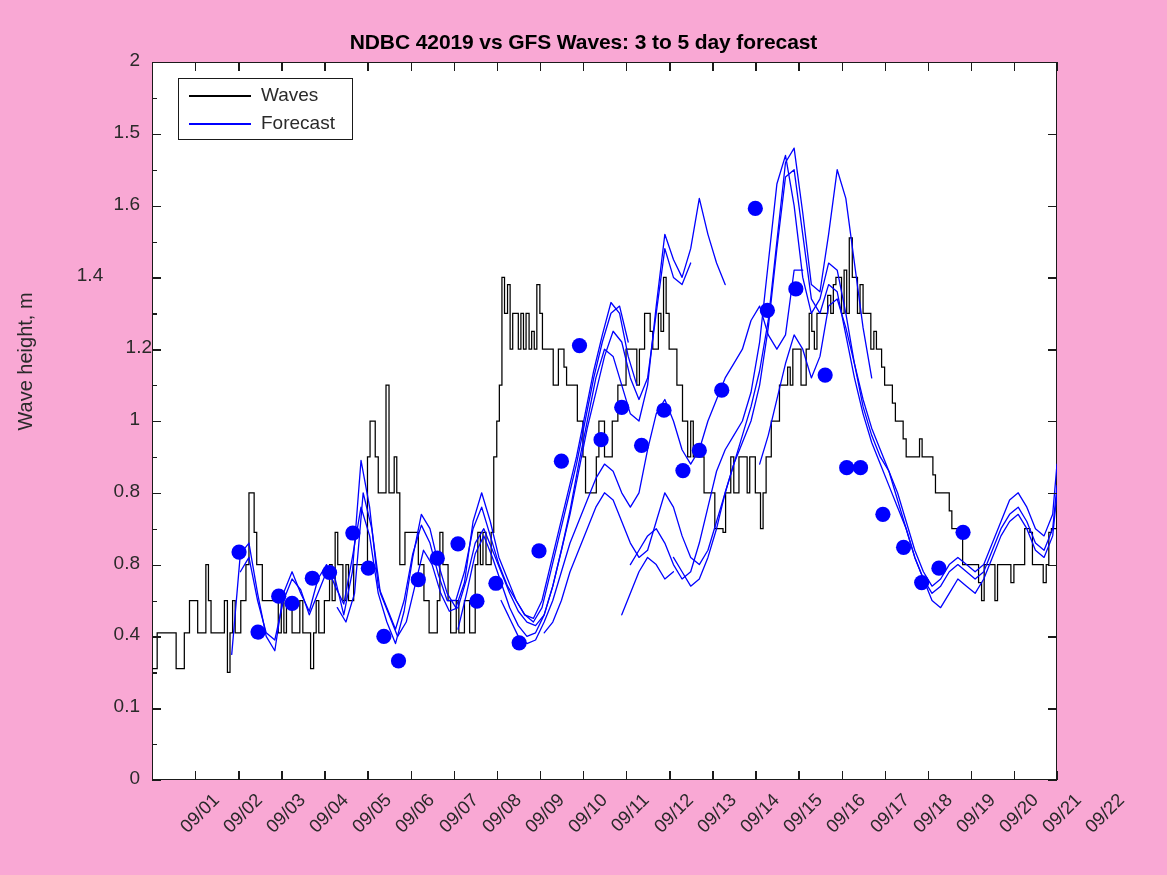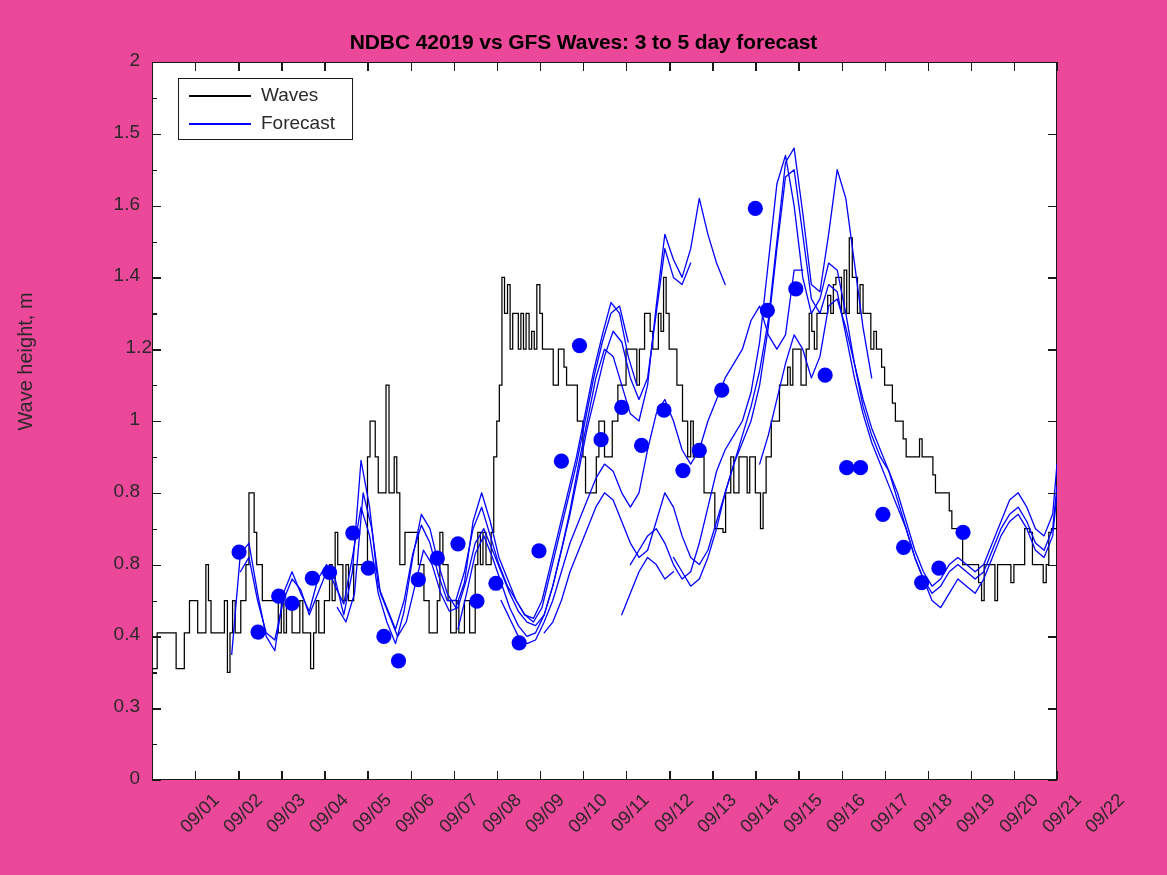--- a/index.html
+++ b/index.html
@@ -1,17 +1,17 @@
 <!DOCTYPE html>
 <html><head>
 <meta charset="utf-8">
 <style>
   html,body{margin:0;padding:0;background:#ffffff;}
   body{width:1167px;height:875px;font-family:"Liberation Sans",sans-serif;overflow:hidden;}
-  #fig{position:relative;width:1167px;height:875px;background:#ec4899;}
+  #fig{position:relative;width:1167px;height:875px;background:#f9a8d4;}
 
   #title{
     position:absolute; left:0; top:30px; width:1167px;
     text-align:center; font-size:21px; font-weight:bold; color:#000;
     font-family:"Liberation Sans",sans-serif; letter-spacing:-0.1px;
   }
 
   #plotbox{
     position:absolute; left:152px; top:62px; width:905px; height:718px;
     border:1.4px solid #1a1a1a; box-sizing:border-box; background:#fff;
@@ -109,39 +109,39 @@
         <circle cx="769.68" cy="520.55" r="7.6" fill="#0000ff" stroke="none"></circle>
         <circle cx="786.92" cy="506.19" r="7.6" fill="#0000ff" stroke="none"></circle>
         <circle cx="811.05" cy="470.29" r="7.6" fill="#0000ff" stroke="none"></circle>
       </svg>
   </div>
 
   <div id="yticks-layer">
       <div class="ytick-label" style="left: 40px; width: 100px; top: 767px;">0</div>
       <div class="ytick-mark" style="left: 152px; top: 780px; width: 9px;"></div>
       <div class="ytick-mark" style="left: 1048px; top: 780px; width: 9px;"></div>
-      <div class="ytick-label" style="left: 40px; width: 100px; top: 695.2px;">0.3</div>
+      <div class="ytick-label" style="left: 40px; width: 100px; top: 695.2px;">0.1</div>
       <div class="ytick-mark" style="left: 152px; top: 708.2px; width: 9px;"></div>
       <div class="ytick-mark" style="left: 1048px; top: 708.2px; width: 9px;"></div>
       <div class="ytick-label" style="left: 40px; width: 100px; top: 623.4px;">0.4</div>
       <div class="ytick-mark" style="left: 152px; top: 636.4px; width: 9px;"></div>
       <div class="ytick-mark" style="left: 1048px; top: 636.4px; width: 9px;"></div>
       <div class="ytick-label" style="left: 40px; width: 100px; top: 551.6px;">0.8</div>
       <div class="ytick-mark" style="left: 152px; top: 564.6px; width: 9px;"></div>
       <div class="ytick-mark" style="left: 1048px; top: 564.6px; width: 9px;"></div>
       <div class="ytick-label" style="left: 40px; width: 100px; top: 479.8px;">0.8</div>
       <div class="ytick-mark" style="left: 152px; top: 492.8px; width: 9px;"></div>
       <div class="ytick-mark" style="left: 1048px; top: 492.8px; width: 9px;"></div>
       <div class="ytick-label" style="left: 40px; width: 100px; top: 408px;">1</div>
       <div class="ytick-mark" style="left: 152px; top: 421px; width: 9px;"></div>
       <div class="ytick-mark" style="left: 1048px; top: 421px; width: 9px;"></div>
       <div class="ytick-label" style="left: 52px; width: 100px; top: 336.2px;">1.2</div>
       <div class="ytick-mark" style="left: 152px; top: 349.2px; width: 9px;"></div>
       <div class="ytick-mark" style="left: 1048px; top: 349.2px; width: 9px;"></div>
-      <div class="ytick-label" style="left: 40px; width: 100px; top: 264.4px;">1.4</div>
+      <div class="ytick-label" style="left: 40px; width: 100px; top: 264.4px; text-align: center;">1.4</div>
       <div class="ytick-mark" style="left: 152px; top: 277.4px; width: 9px;"></div>
       <div class="ytick-mark" style="left: 1048px; top: 277.4px; width: 9px;"></div>
       <div class="ytick-label" style="left: 40px; width: 100px; top: 192.6px;">1.6</div>
       <div class="ytick-mark" style="left: 152px; top: 205.6px; width: 9px;"></div>
       <div class="ytick-mark" style="left: 1048px; top: 205.6px; width: 9px;"></div>
       <div class="ytick-label" style="left: 40px; width: 100px; top: 120.8px;">1.5</div>
       <div class="ytick-mark" style="left: 152px; top: 133.8px; width: 9px;"></div>
       <div class="ytick-mark" style="left: 1048px; top: 133.8px; width: 9px;"></div>
       <div class="ytick-label" style="left: 40px; width: 100px; top: 49px;">2</div>
       <div class="ytick-mark" style="left: 152px; top: 62px; width: 9px;"></div>

